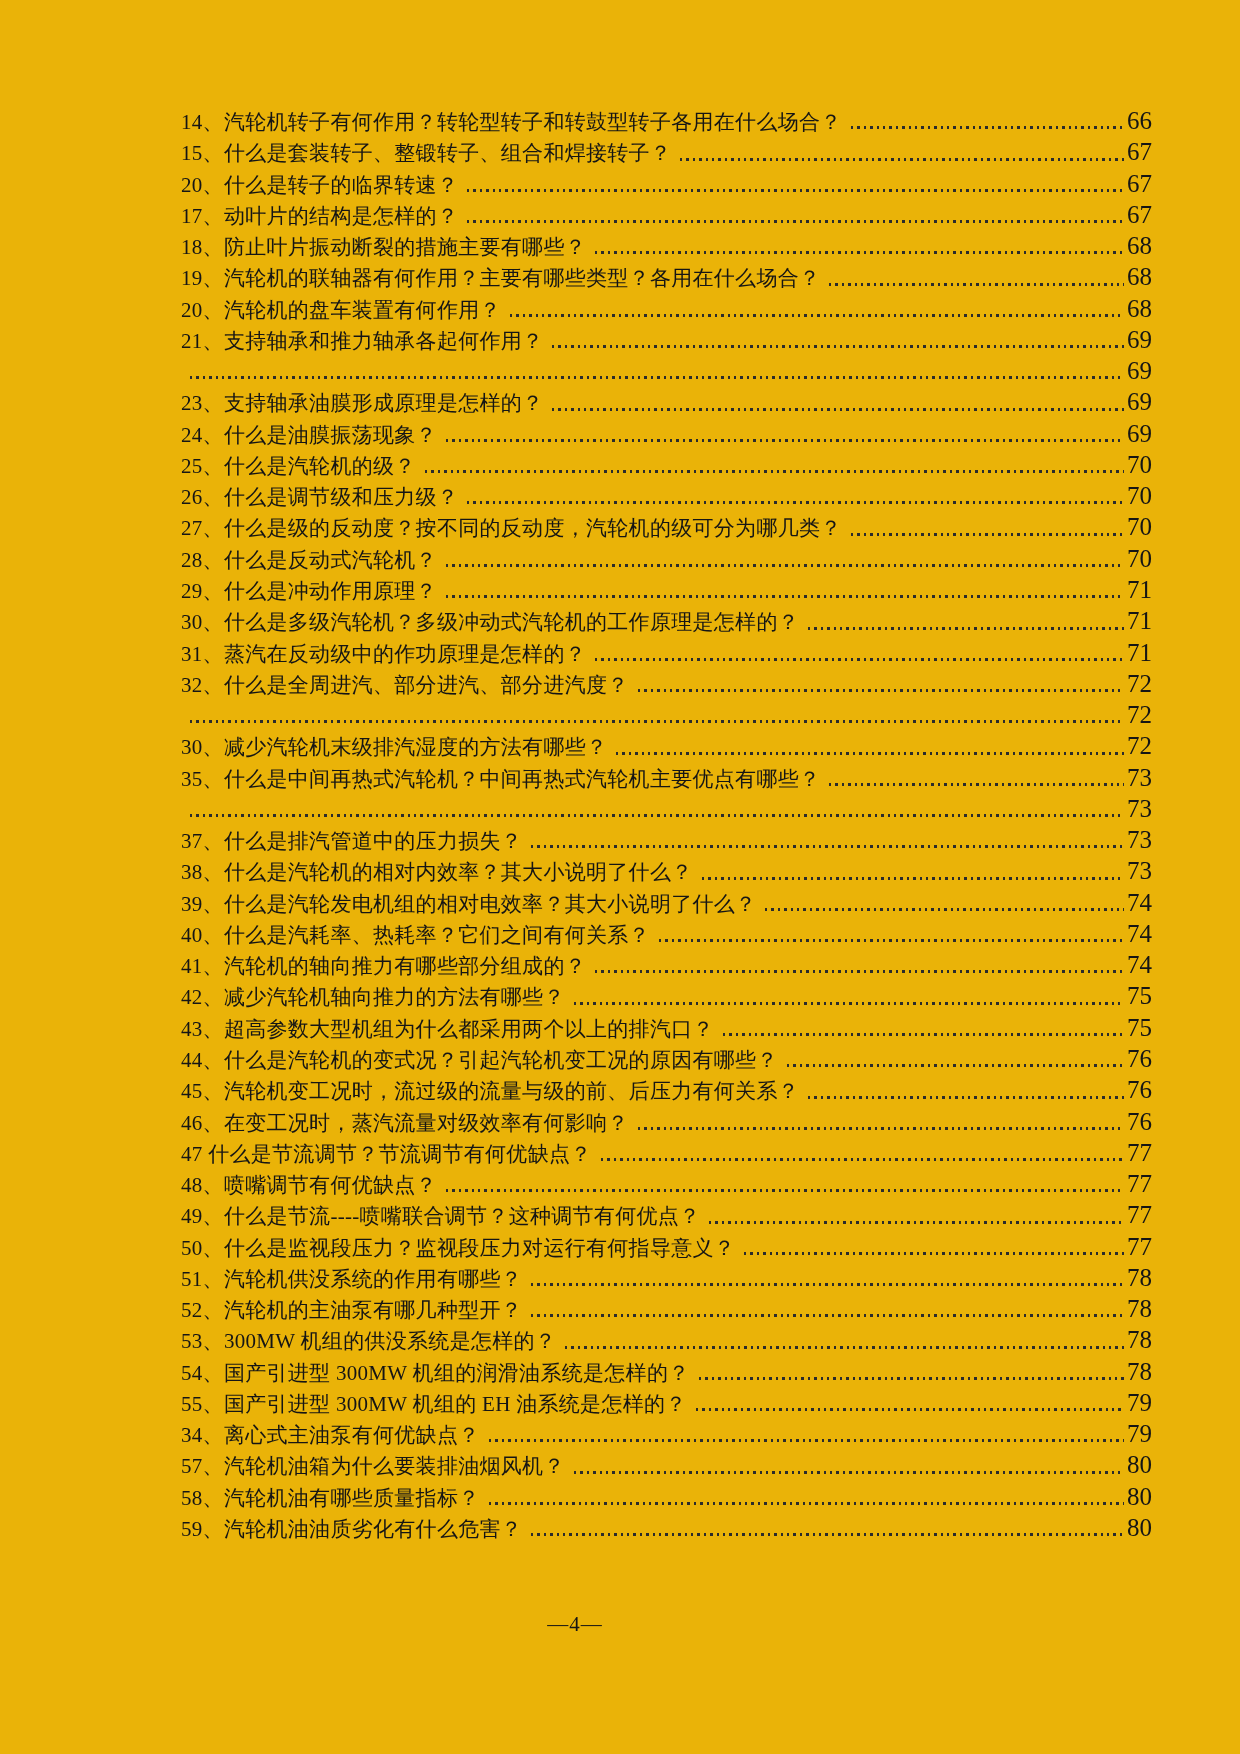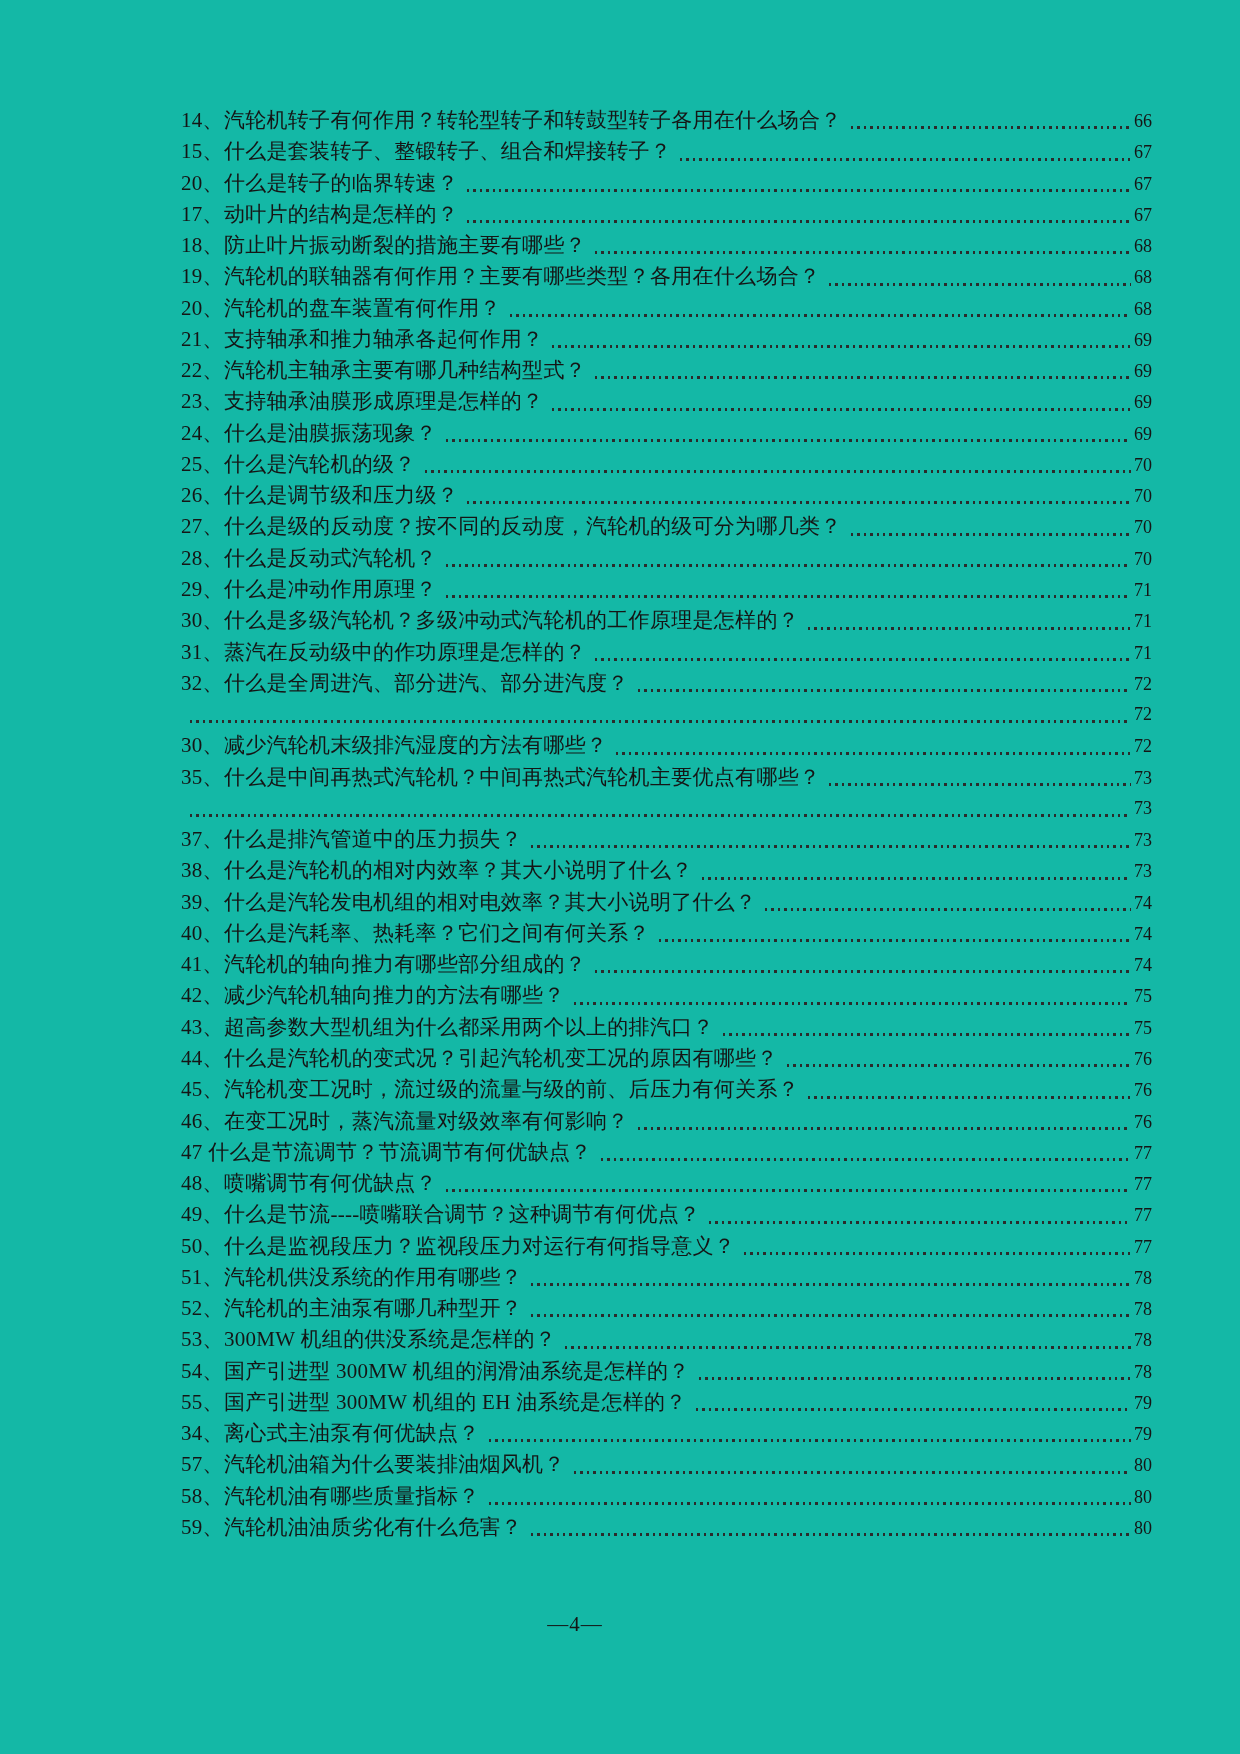--- a/index.html
+++ b/index.html
@@ -13,21 +13,21 @@
     position: relative;
     font-family: "Liberation Serif", "DejaVu Serif", serif;
     color: #151515;
     overflow: hidden;
   }
   .page {
     box-sizing: border-box;
     width: 1240px;
     height: 1754px;
     padding: 105px 88px 0 181px;
-    background: #14b8a6;
+    background: #eab308;
   }
   .toc-list {
     width: 100%;
   }
   .toc-row {
     display: flex;
     align-items: baseline;
     white-space: nowrap;
     height: 31.27px;
     font-size: 21px;
@@ -44,21 +44,21 @@
     height: 3px;
     margin: 0 3px 7px 9px;
     background-image: repeating-linear-gradient(
       to right,
       #2b2b2b 0px, #2b2b2b 2.4px,
       transparent 2.4px, transparent 6.4px
     );
   }
   .toc-page {
     flex: 0 0 auto;
-    font-size: 18px;
+    font-size: 25px;
   }
   .footer {
     position: absolute;
     left: 0;
     top: 1612px;
     width: 1150px;
     text-align: center;
     font-size: 21px;
     letter-spacing: 1px;
   }
@@ -110,21 +110,20 @@
     <span class="toc-page">68</span>
   </div>
 
   <div class="toc-row">
     <span class="toc-text">21、支持轴承和推力轴承各起何作用？</span>
     <span class="toc-dots"></span>
     <span class="toc-page">69</span>
   </div>
 
   <div class="toc-row">
-    <span class="toc-text">22、汽轮机主轴承主要有哪几种结构型式？</span>
     <span class="toc-dots"></span>
     <span class="toc-page">69</span>
   </div>
 
   <div class="toc-row">
     <span class="toc-text">23、支持轴承油膜形成原理是怎样的？</span>
     <span class="toc-dots"></span>
     <span class="toc-page">69</span>
   </div>
 

